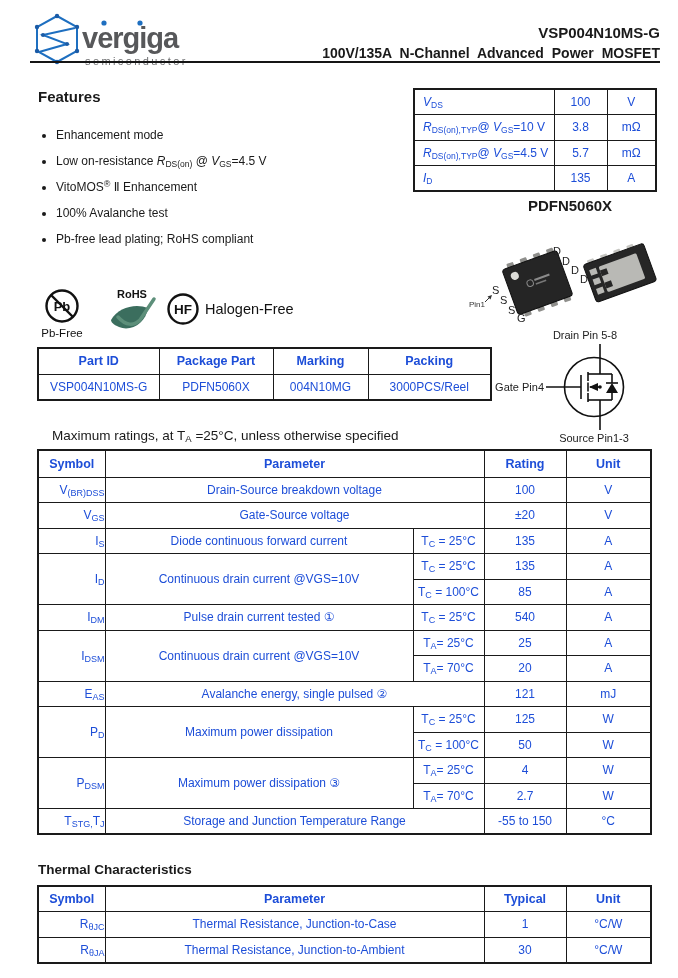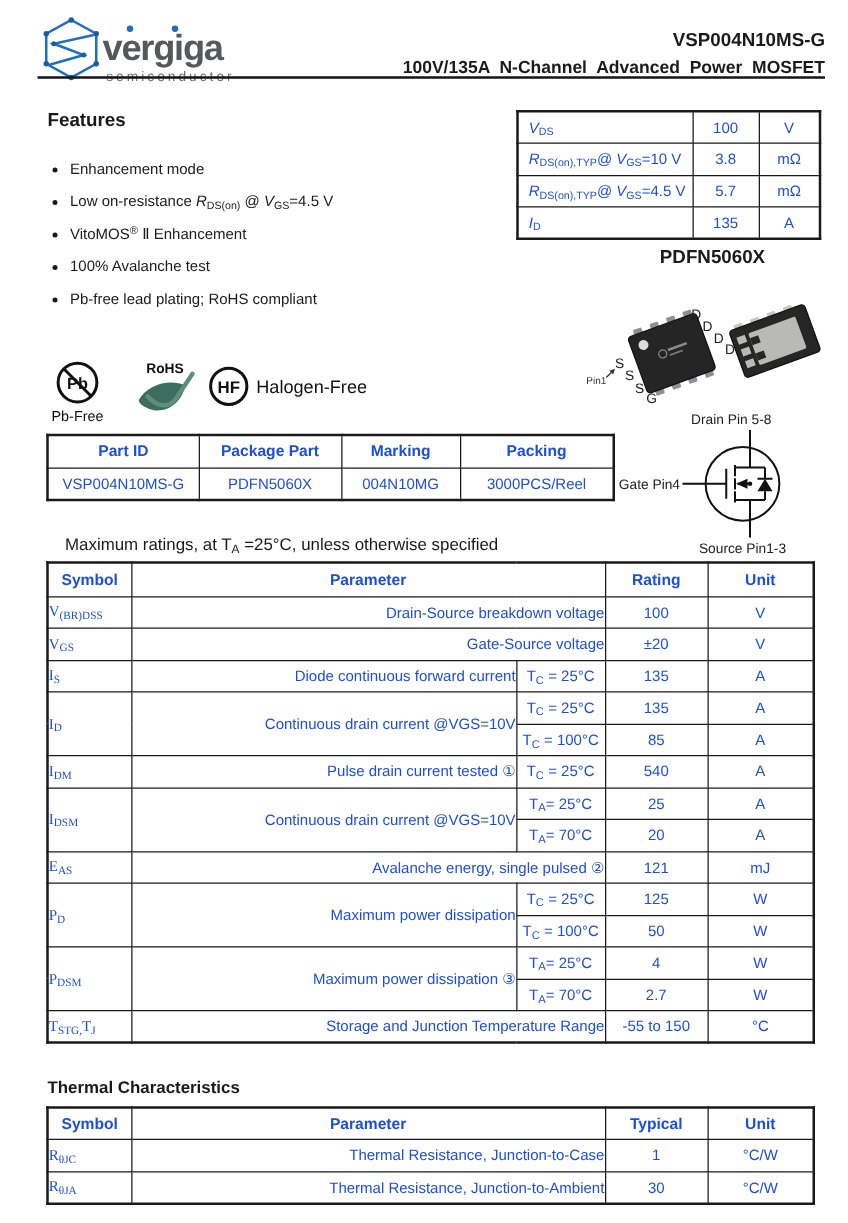--- a/index.html
+++ b/index.html
@@ -22,22 +22,22 @@
   
   .features-title{position:absolute;left:38px;top:88px;font-size:15px;font-weight:bold;}
   .features-list{position:absolute;left:42px;top:128px;margin:0;padding-left:14px;font-size:12px;}
   .features-list li{margin-bottom:12px;}
   .features-list sub{font-size:8.5px;margin-top:20px;}
 
   
   table.tbl{border-collapse:collapse;table-layout:fixed;font-size:12px;color:#1d4ed8;border:2px solid #1a1a1a;}
   table.tbl td,table.tbl th{border:1.5px solid #1a1a1a;padding:0;white-space:nowrap;overflow:hidden;}
   table.tbl th{font-weight:bold;text-align:center;font-size:12.5px;}
-  td.sym{text-align:left;padding-left:10px;font-family:Liberation Serif, serif;}
-  td.par{text-align:right;padding-left:12px;}
+  td.sym{text-align:right;padding-left:10px;}
+  td.par{text-align:center;padding-left:12px;}
   td.ctr{text-align:center;}
 
   
   .key-specs{position:absolute;left:413px;top:88px;width:242px;}
   .key-specs tr{height:25.5px;}
   .key-specs td.lbl{text-align:left;padding-left:8px;}
   .key-specs sub{font-size:8.5px;}
 
   
   .pkg-title{position:absolute;left:490px;top:197px;width:160px;text-align:center;font-size:15px;font-weight:bold;}

